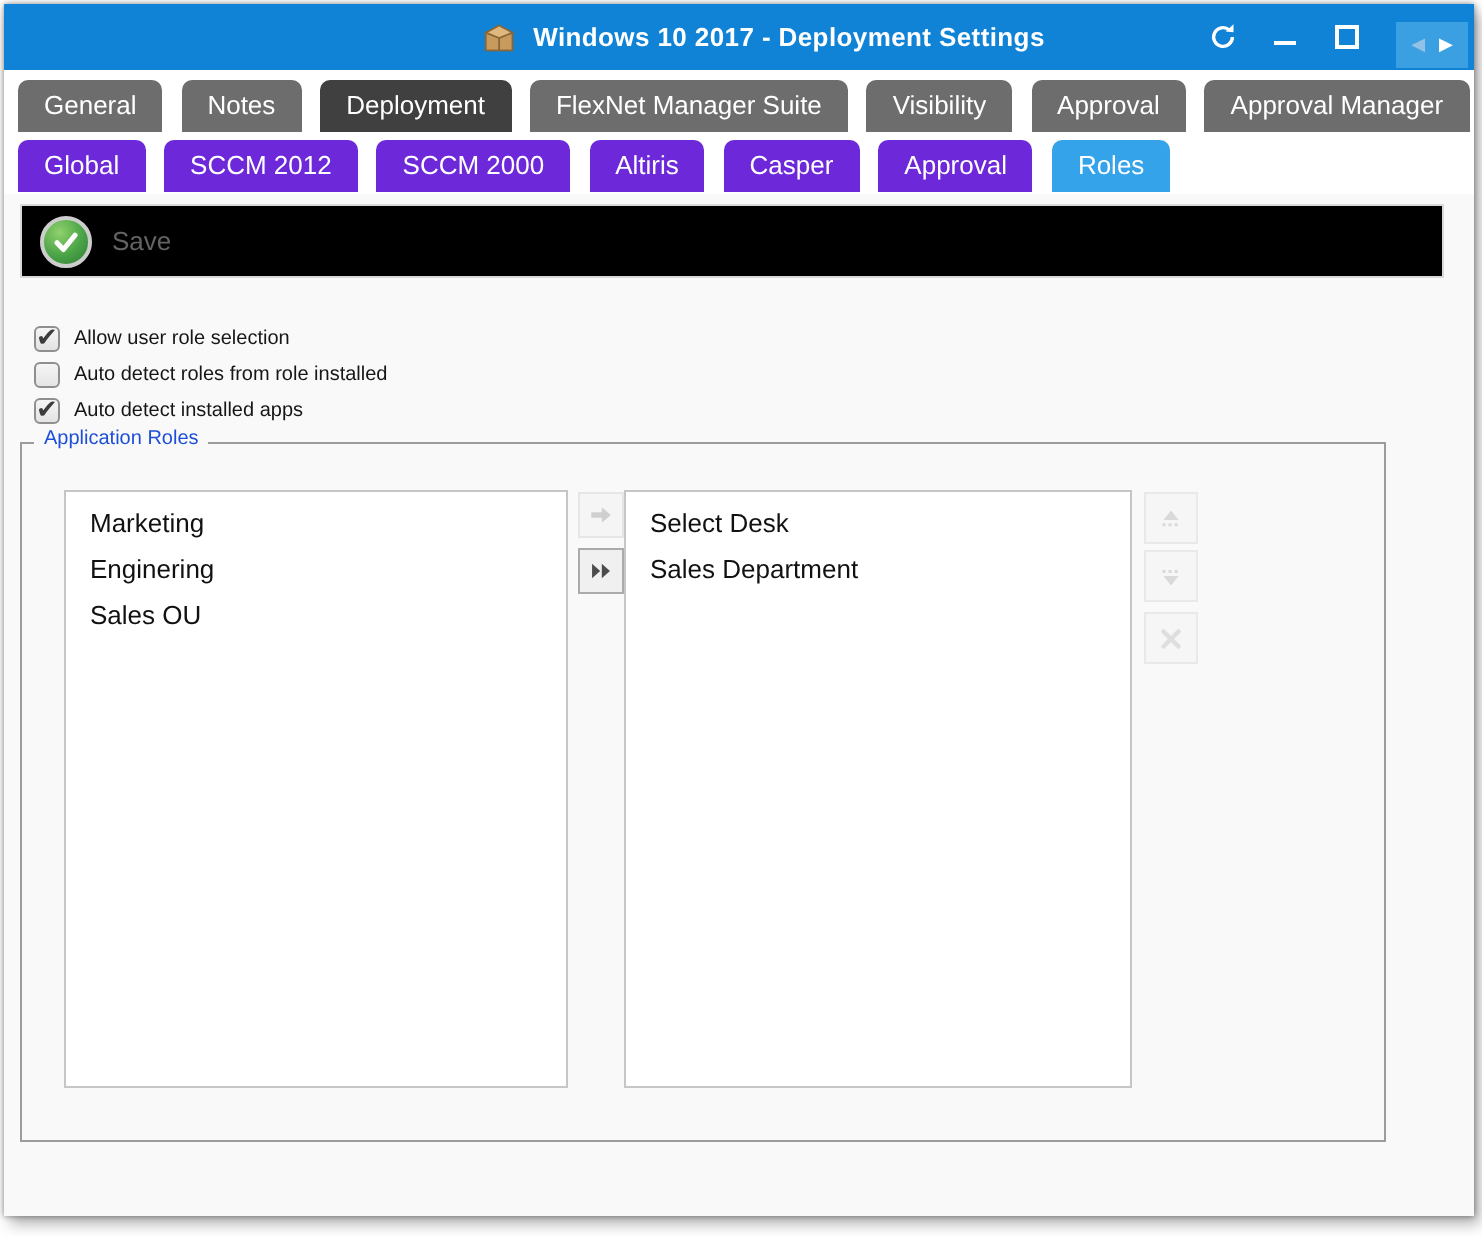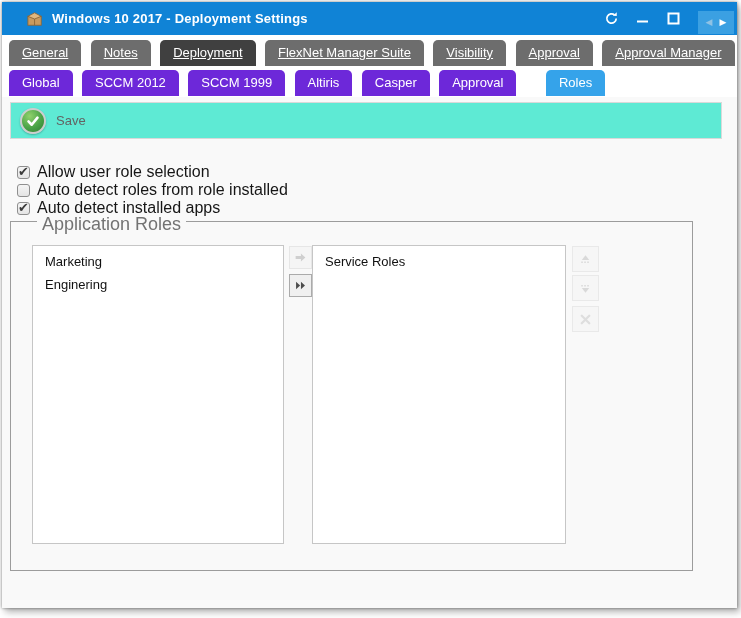--- a/index.html
+++ b/index.html
@@ -5,70 +5,70 @@
   * { margin:0; padding:0; box-sizing:border-box; }
   html,body { background:#fff; font-family:"Liberation Sans", sans-serif; }
   #stage { position:relative; width:741px; height:618px; background:#fff; overflow:hidden; }
 
   .window { position:absolute; left:2px; top:2px; width:735px; height:606px;
             background:#f9f9f9;
             box-shadow:0 0 3px rgba(0,0,0,.45), 3px 4px 7px rgba(0,0,0,.30); }
 
   
   .titlebar { position:absolute; left:0; top:0; right:0; height:33px; background:#1083d6;
-              display:flex; align-items:center; padding-left:24px; }
+              display:flex; align-items:center; padding-left:24px;justify-content:center; }
   .app-icon { width:18px; height:16px; margin-right:8px; flex:0 0 auto; }
   .title-text { color:#fff; font-size:13px; font-weight:bold; letter-spacing:.2px; }
   .tb-controls { position:absolute; right:20px; top:0; height:33px; display:flex; align-items:center; gap:6px; }
   .tb-btn { width:25px; height:24px; display:flex; align-items:center; justify-content:center; cursor:default; }
 
   
   .tabrow { position:absolute; left:0; right:0; background:#fff; white-space:nowrap;
             overflow:hidden; padding-left:7px; }
   .tabrow1 { top:33px; height:31px; padding-top:5px; }
   .tabrow2 { top:64px; height:31px; padding-top:4px; }
   .tab { display:inline-block; height:26px; line-height:26px; padding:0 13px; margin-right:5px;
          color:#fff; font-size:13px; border-radius:5px 5px 0 0; vertical-align:top; }
-  .tabrow1 .tab { background:#6d6d6d;text-decoration:underline; }
+  .tabrow1 .tab { background:#6d6d6d; }
   .tabrow1 .tab.active { background:#404040; }
   .tabrow2 .tab { background:#6d28d9; }
-  .tabrow2 .tab.active { background:#35a3ea;margin-left:20px; }
+  .tabrow2 .tab.active { background:#35a3ea; }
   .tabscroll { position:absolute; top:9px; right:3px; width:36px; height:23px; background:#3ba0e2;
                display:flex; align-items:center; justify-content:center; gap:7px; }
   .tabscroll .arr { font-size:9px; line-height:1; }
   .arr-left { color:#8fc2e4; }
   .arr-right { color:#ffffff; }
 
   
   .content { position:absolute; top:95px; left:0; right:0; bottom:0; background:#f9f9f9; }
 
   .toolbar { position:absolute; left:8px; top:5px; width:712px; height:37px;
-             background:#5eead4; border:1px solid #d9d9d9; display:flex; align-items:center; }
+             background:#000000; border:1px solid #d9d9d9; display:flex; align-items:center; }
   .save-btn { display:flex; align-items:center; gap:10px; height:100%; padding:0 14px 0 9px; cursor:default; }
   .save-icon { width:26px; height:26px; border-radius:50%;
                background:radial-gradient(circle at 35% 28%, #90d16c, #4aa347 55%, #2e7d32);
                border:2px solid #cdcdcd; box-shadow:0 1px 2px rgba(0,0,0,.25);
                display:flex; align-items:center; justify-content:center; }
   .save-label { font-size:13px; color:#636363; }
 
   .instruction { position:absolute; left:9px; top:50px; font-size:12.5px; color:#161616; }
 
   .cb-row { position:absolute; left:15px; display:flex; align-items:center; gap:7px; }
   .cb-row1 { top:66px; } .cb-row2 { top:84px; } .cb-row3 { top:102px;justify-content:space-between; }
   .checkbox { width:13px; height:13px; border:1px solid #8f8f8f; border-radius:3px;
               background:linear-gradient(#f5f5f5,#e4e4e4); position:relative; }
   .checkbox[data-checked="true"]::after { content:"\2714"; position:absolute; left:0px; top:-3px;
               font-size:13px; color:#3b3b3b; }
-  .cb-label { font-size:16px; color:#161616; }
+  .cb-label { font-size:10px; color:#161616; }
 
   
   .groupbox { position:absolute; left:8px; top:124px; width:683px; height:350px;
               border:1px solid #9c9c9c; }
-  .group-legend { position:absolute; left:26px; top:-8px; background:#f9f9f9; padding:0 5px;
-                  font-size:18px; color:#737373; }
+  .group-legend { position:absolute; left:6px; top:-8px; background:#f9f9f9; padding:0 5px;
+                  font-size:10px; color:#1d4ed8; }
 
   .listbox { position:absolute; top:23px; height:299px; background:#fff; border:1px solid #c6c6c6;
              padding-top:4px; overflow:hidden; }
   .list-left  { left:21px;  width:252px; }
   .list-right { left:301px; width:254px; }
   .list-item { height:23px; line-height:23px; padding:0 12px; font-size:13px; color:#111; cursor:default; }
 
   .mbtn { position:absolute; left:278px; width:23px; height:23px; display:flex;
           align-items:center; justify-content:center; }
   .mbtn-1 { top:24px; background:#f5f5f5; border:1px solid #e6e6e6; }
@@ -127,21 +127,21 @@
       
     </div>
     <div class="tabscroll">
       <span class="arr arr-left">◀</span>
       <span class="arr arr-right">▶</span>
     </div>
 
     <div class="tabrow tabrow2">
       <span class="tab">Global</span>
       <span class="tab">SCCM 2012</span>
-      <span class="tab">SCCM 1999</span>
+      <span class="tab">SCCM 2000</span>
       <span class="tab">Altiris</span>
       <span class="tab">Casper</span>
       <span class="tab">Approval</span>
       <span class="tab active">Roles</span>
     </div>
 
     <div class="content">
 
       <div class="toolbar">
         <div class="save-btn">
@@ -167,36 +167,38 @@
         <span class="checkbox" data-checked="true"></span>
         <span class="cb-label">Auto detect installed apps</span>
       </div>
 
       <div class="groupbox">
         <span class="group-legend">Application Roles</span>
 
         <div class="listbox list-left">
           <div class="list-item">Marketing</div>
           <div class="list-item">Enginering</div>
+          <div class="list-item">Sales OU</div>
         </div>
 
         <div class="mbtn mbtn-1">
           <svg width="13" height="13" viewBox="0 0 16 16">
             <path d="M2 6.3 h6.5 V3.2 L14 8 L8.5 12.8 V9.7 H2 Z" fill="#cfcfcf"></path>
           </svg>
         </div>
         <div class="mbtn mbtn-2">
           <svg width="13" height="13" viewBox="0 0 16 16">
             <path d="M2.5 3.5 L7.5 8 L2.5 12.5 Z" fill="#4c4c4c"></path>
             <path d="M8.5 3.5 L13.5 8 L8.5 12.5 Z" fill="#4c4c4c"></path>
           </svg>
         </div>
 
         <div class="listbox list-right">
-          <div class="list-item">Service Roles</div>
+          <div class="list-item">Select Desk</div>
+          <div class="list-item">Sales Department</div>
         </div>
 
         <div class="rbtn rbtn-up">
           <svg width="15" height="15" viewBox="0 0 16 16">
             <path d="M8 3.5 L12 8.5 H4 Z" fill="#d9d9d9"></path>
             <line x1="3.5" y1="11" x2="12.5" y2="11" stroke="#d9d9d9" stroke-width="1.6" stroke-dasharray="1.6 1.6"></line>
           </svg>
         </div>
         <div class="rbtn rbtn-down">
           <svg width="15" height="15" viewBox="0 0 16 16">

